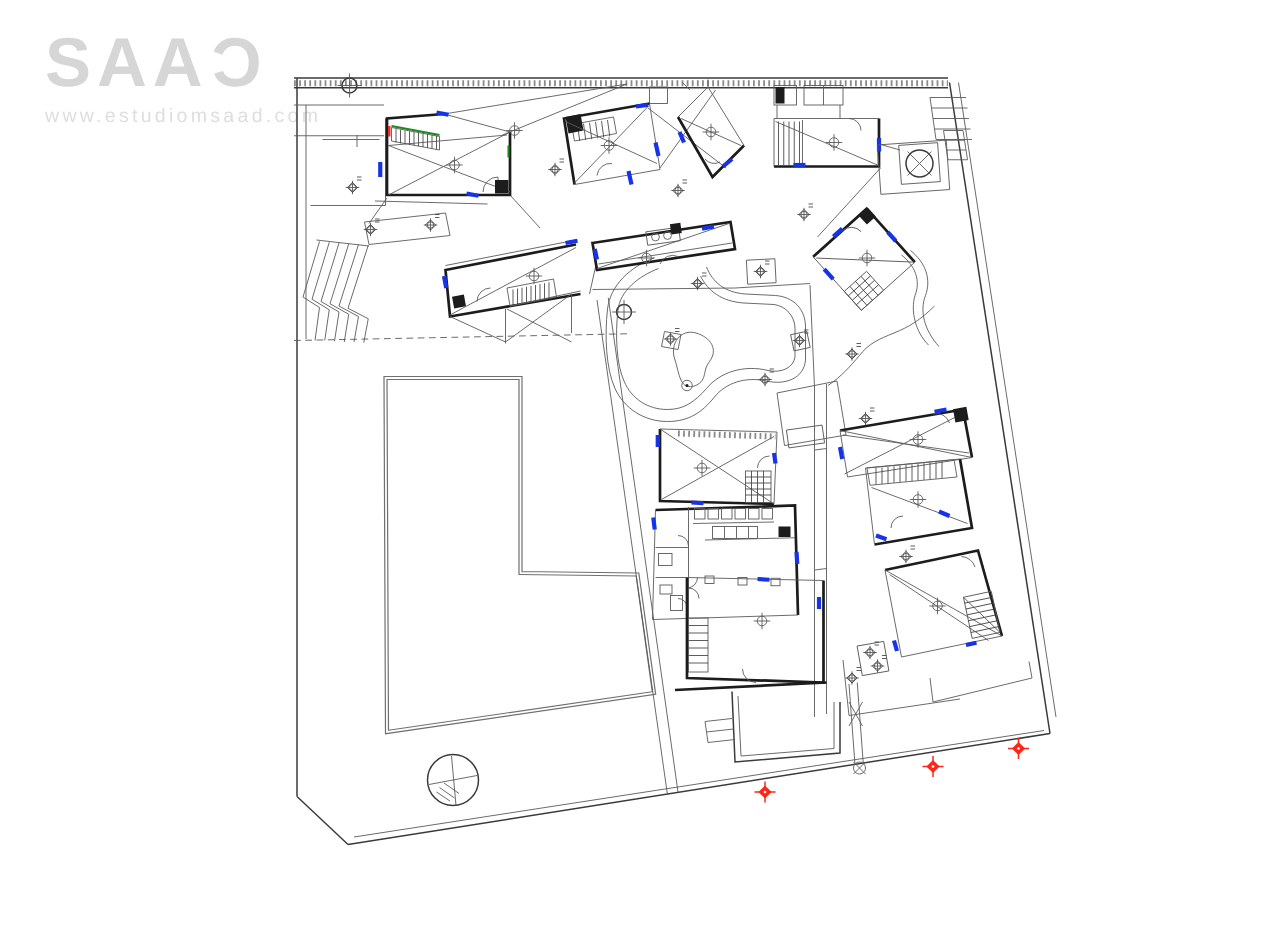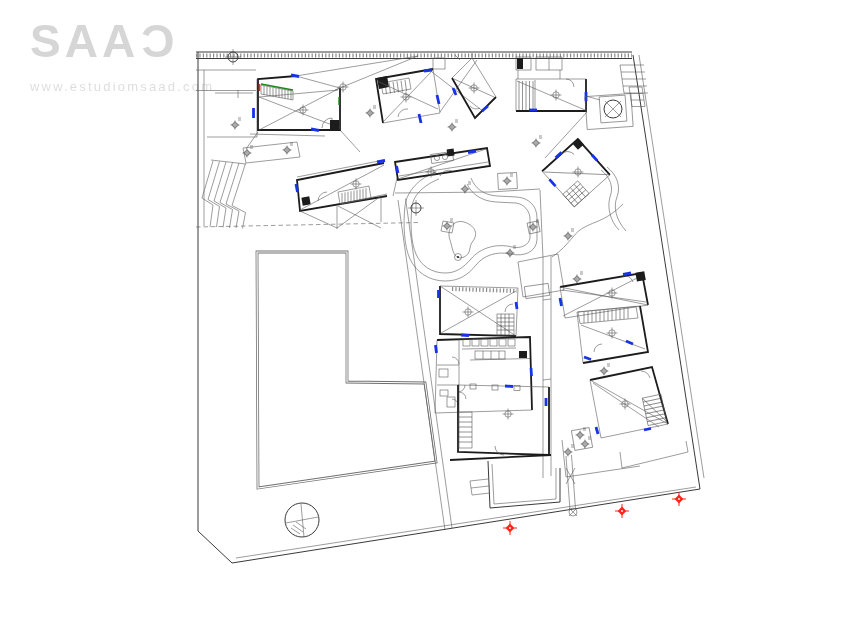--- a/index.html
+++ b/index.html
@@ -1,21 +1,21 @@
 <!DOCTYPE html>
 <html style="--wall: #1c1c1c; --line: #3a3a3a; --thin: #5a5a5a; --blue: #1733e8; --green: #1d8a1d; --red: #ff2619; --logo: #d6d6d6; --url_text: #dedede; --plaza: #707070; --caption: #1b1b1b;"><head>
 <meta charset="utf-8">
 <style>
   html,body{margin:0;padding:0;background:#fff;}
   .page{position:relative;width:850px;height:624px;background:#fff;overflow:hidden;
         font-family:"Liberation Sans", sans-serif;}
   .logo{position:absolute;left:30px;top:18px;line-height:1;user-select:none;}
   .logo-main{font-size:46px;font-weight:bold;color:var(--logo,#d6d6d6);letter-spacing:4px;}
   .logo-d{font-size:46px;font-weight:bold;color:var(--logo,#d6d6d6);margin-left:2px;}
-  .logo-url{font-size:13px;color:var(--url_text,#dedede);letter-spacing:2.2px;margin-top:16px;}
+  .logo-url{font-size:13px;color:var(--url_text,#dedede);letter-spacing:2.2px;margin-top:6px;}
   .caption{position:absolute;left:403px;top:558px;width:180px;text-align:center;
            font-size:13.5px;color:var(--caption,#1b1b1b);letter-spacing:.6px;}
   svg{position:absolute;left:0;top:0;}
   .ln{stroke:var(--line,#3a3a3a);stroke-width:1;fill:none;}
   .tn{stroke:var(--thin,#5a5a5a);stroke-width:.6;fill:none;}
   .wl{stroke:var(--wall,#1c1c1c);stroke-width:1.8;fill:none;}
   .ht{stroke:var(--line,#3a3a3a);stroke-width:.55;fill:none;}
   .ht2{stroke:#8a8a8a;stroke-width:4;fill:none;stroke-dasharray:1.2 2.2;}
   .bl{stroke:var(--blue,#1733e8);stroke-width:2.8;fill:none;}
   .gn{stroke:var(--green,#1d8a1d);stroke-width:1.4;fill:none;}

